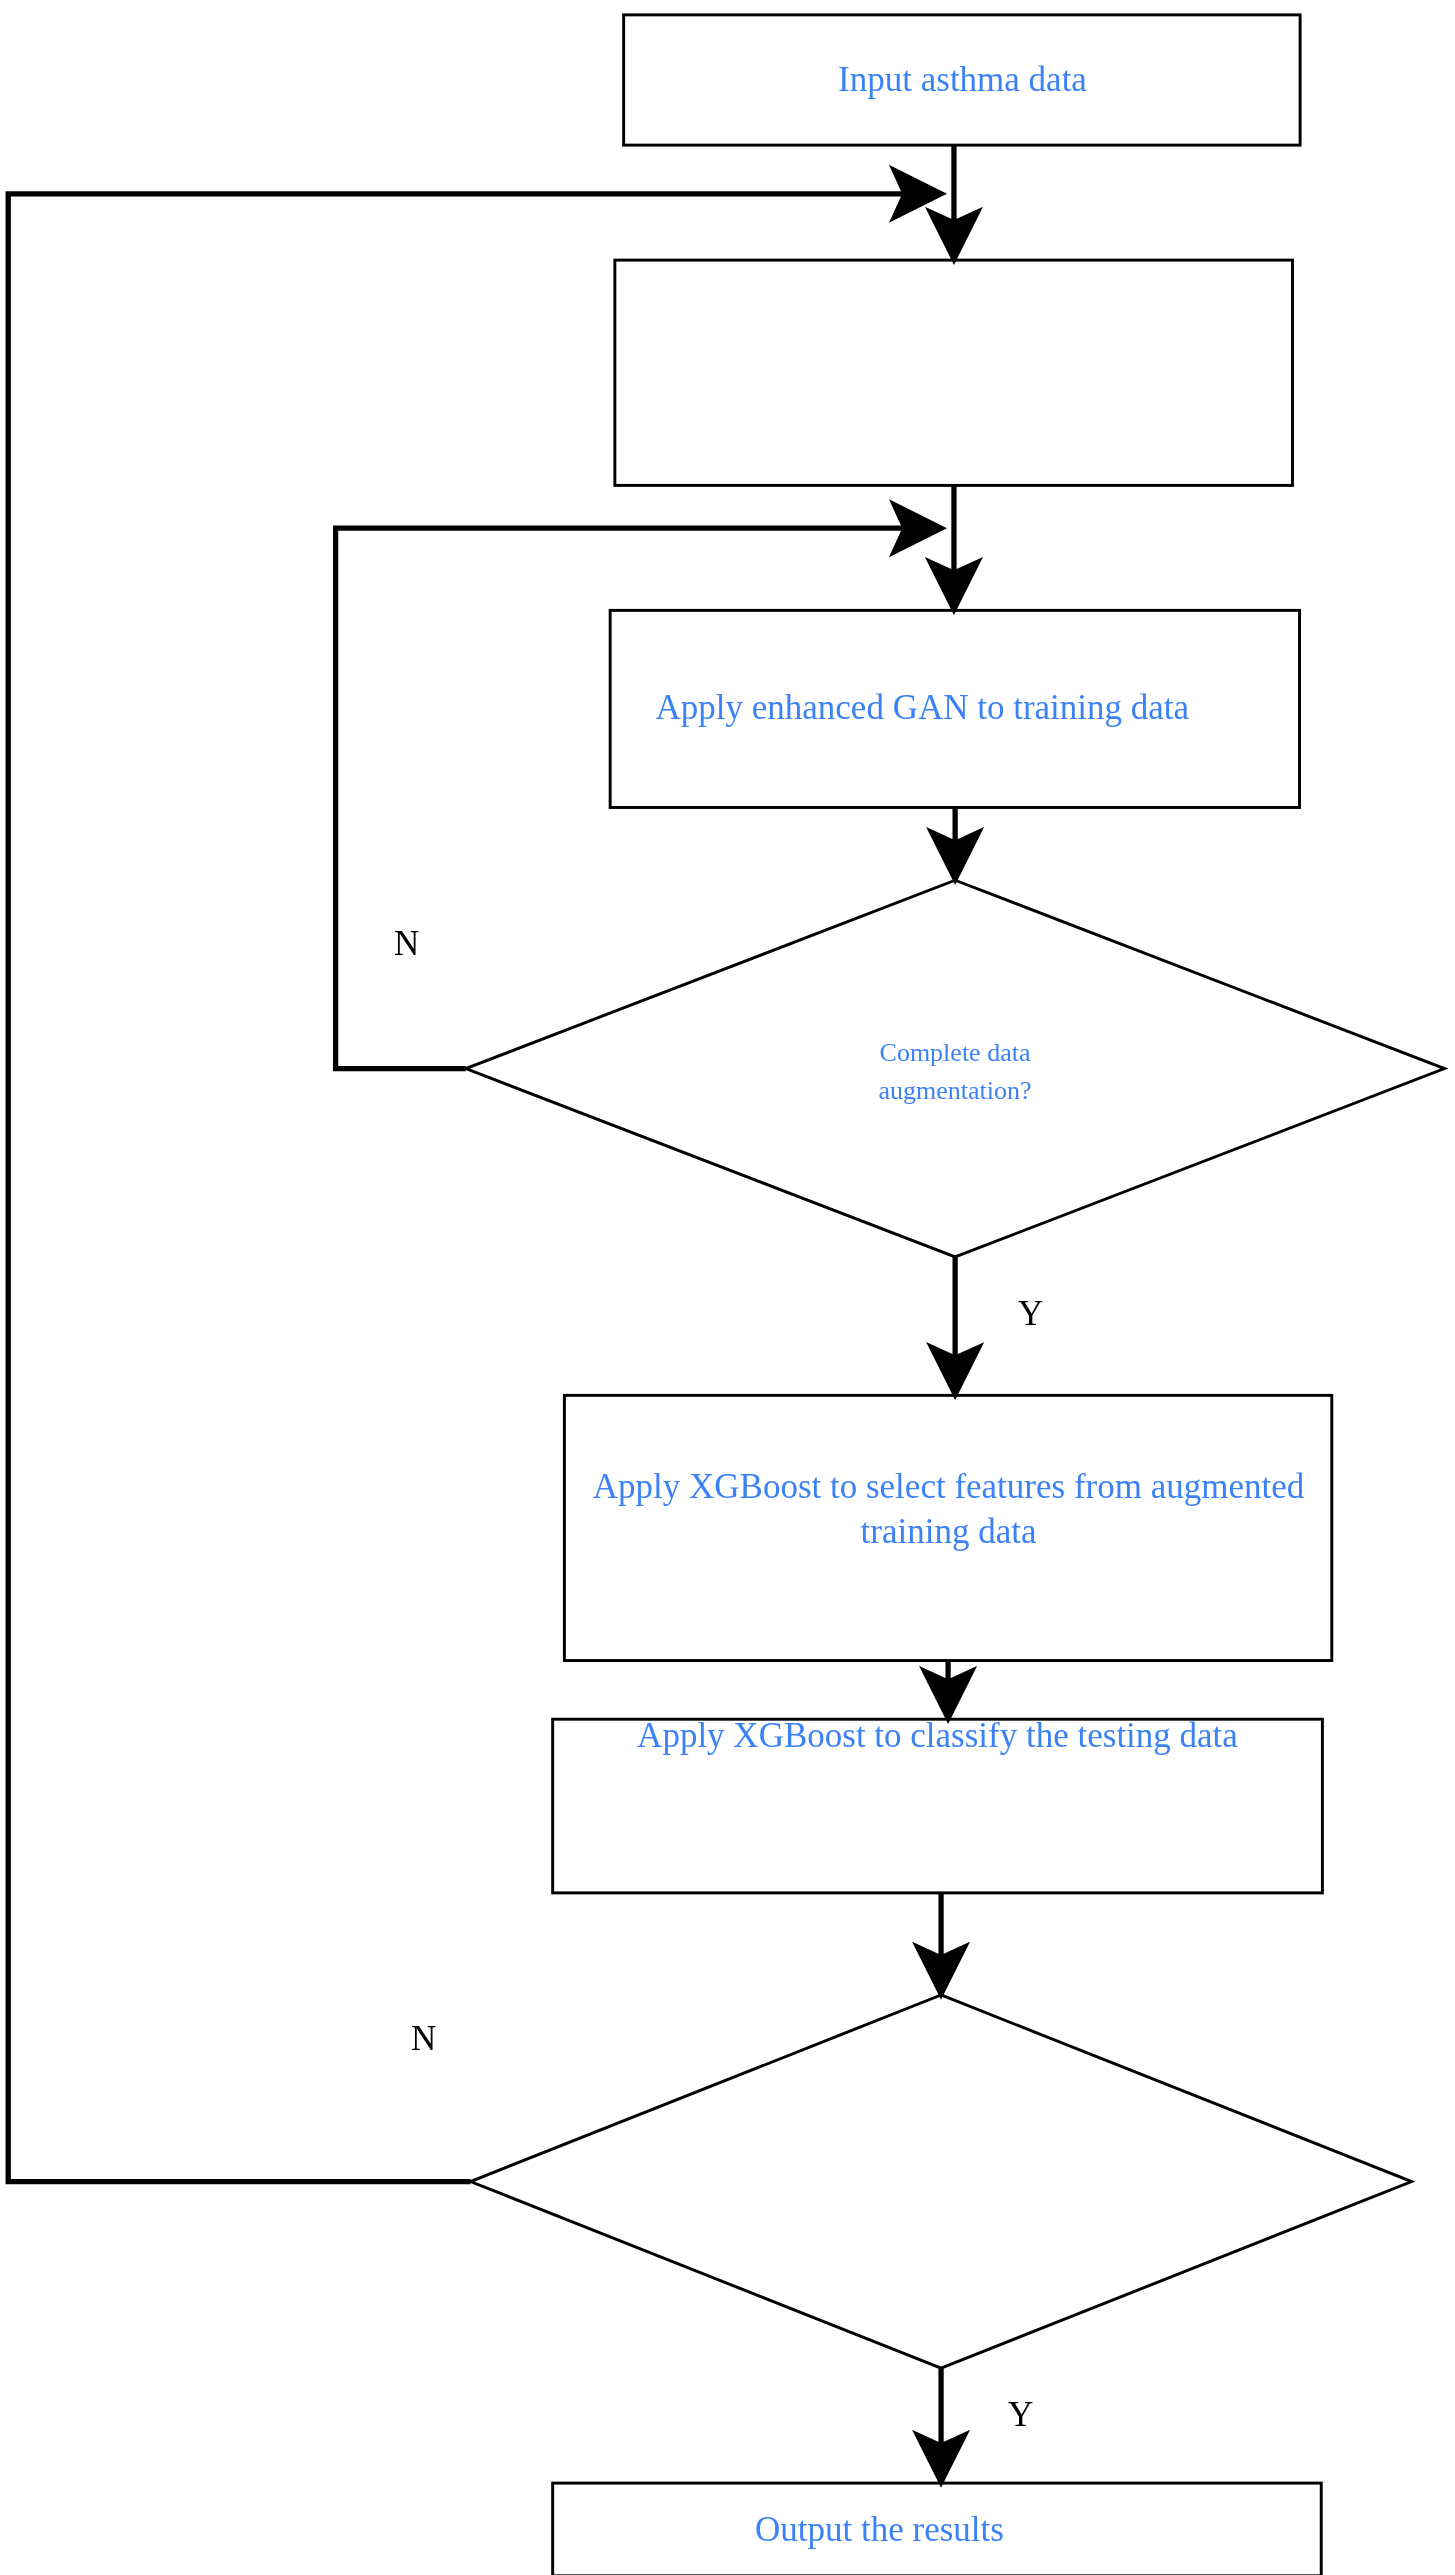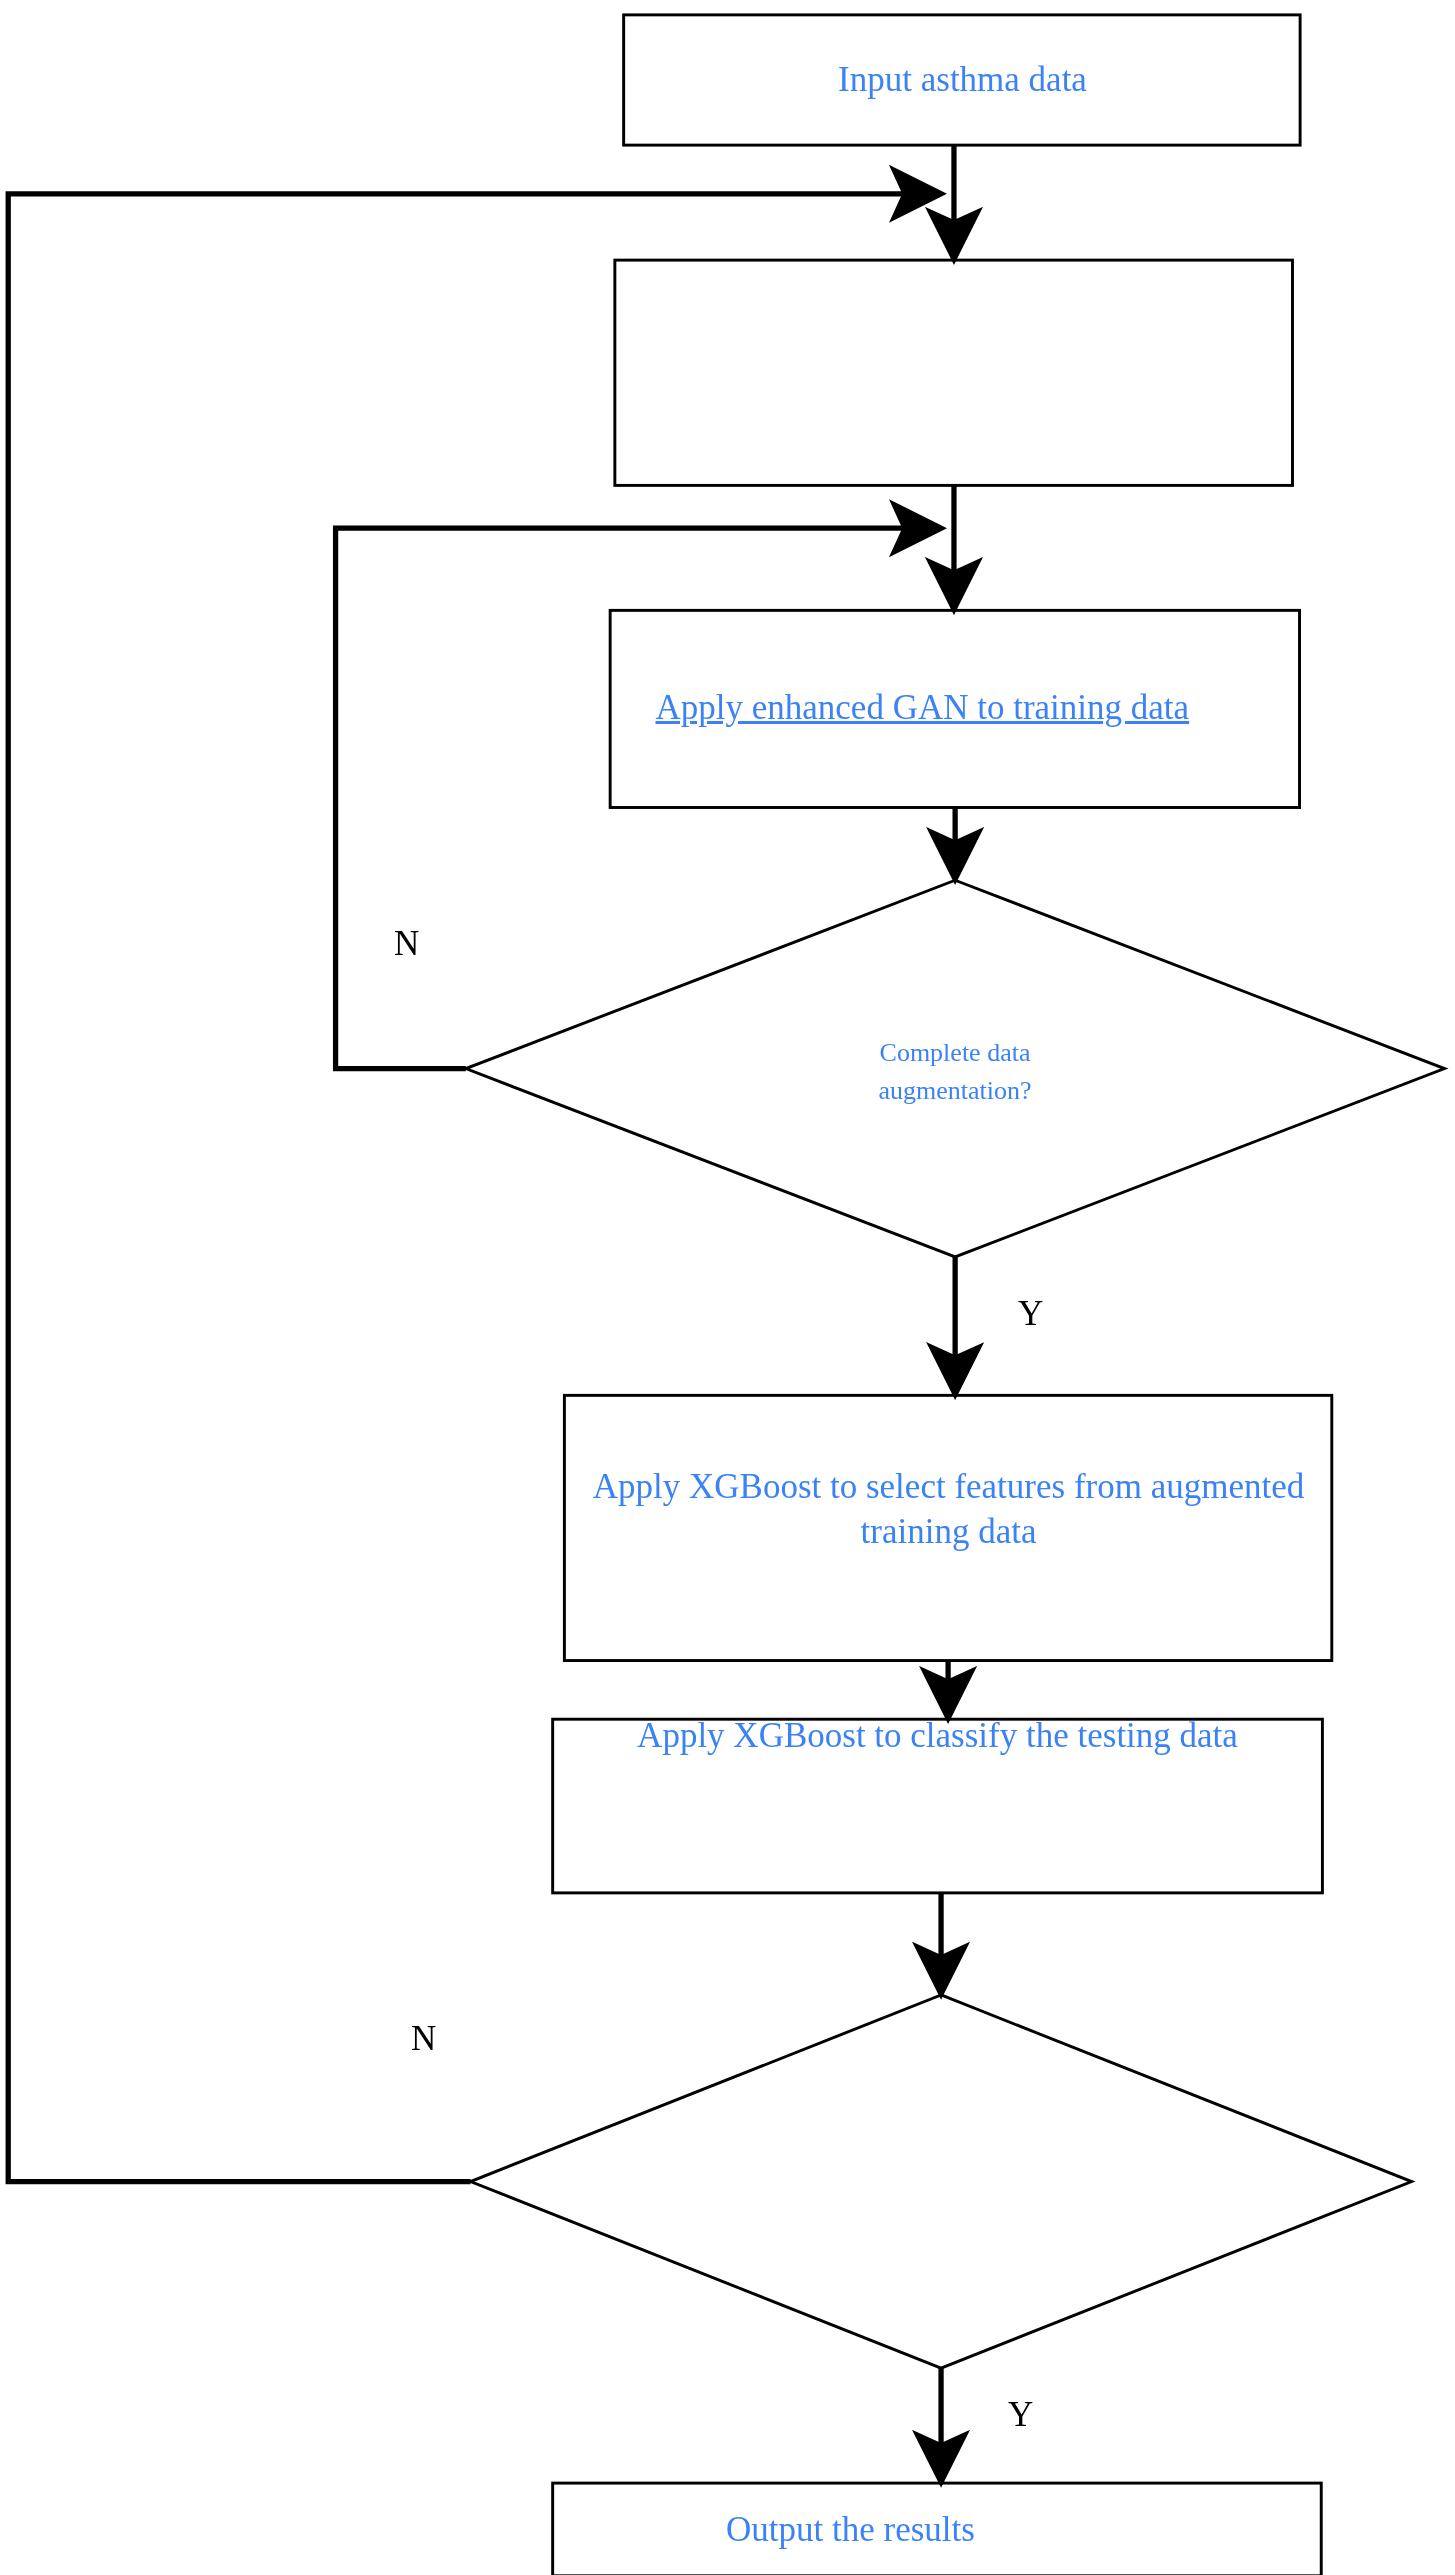--- a/index.html
+++ b/index.html
@@ -102,32 +102,32 @@
 
     <path d="M 794 1821 L 572 1821 L 572 900 L 1600 900" fill="none" stroke="#000000" stroke-width="9" marker-end="url(#arrow)"></path>
 
     <path d="M 802 3718 L 14 3718 L 14 330 L 1600 330" fill="none" stroke="#000000" stroke-width="9" marker-end="url(#arrow)"></path>
   </svg>
 
   <div class="node-label proc-label" style="left:624px; top:14.7px; width:677px; height:130px;">Input asthma data</div>
 
 
   <div class="node-label" style="left:610px; top:610px; width:689px; height:197px; display:flex; align-items:center;">
-    <span class="just-label" style="width:622px; margin-left:24px;text-decoration:underline;">Apply enhanced GAN to training data</span>
+    <span class="just-label" style="width:622px; margin-left:24px;">Apply enhanced GAN to training data</span>
   </div>
 
   <div class="node-label dec-label" style="left:779px; top:998px; width:352px; height:147px;">Complete data
 augmentation?</div>
 
   <div class="node-label proc-label" style="left:587px; top:1395px; width:723px; height:228px;">Apply XGBoost to select features from augmented training data</div>
 
   <div class="node-label proc-label" style="left:576px; top:1649px; width:723px; height:174px;">Apply XGBoost to classify the testing data</div>
 
 
-  <div class="node-label proc-label" style="left:545px; top:2483px; width:611px; height:93px;">Output the results</div>
+  <div class="node-label proc-label" style="left:574px; top:2483px; width:611px; height:93px;">Output the results</div>
 
   <div class="edge-label" style="left:394px; top:924px;">N</div>
 
   <div class="edge-label" style="left:1018px; top:1294px;">Y</div>
 
   <div class="edge-label" style="left:411px; top:2019px;">N</div>
 
   <div class="edge-label" style="left:1008px; top:2395px;">Y</div>
 
 </div>

